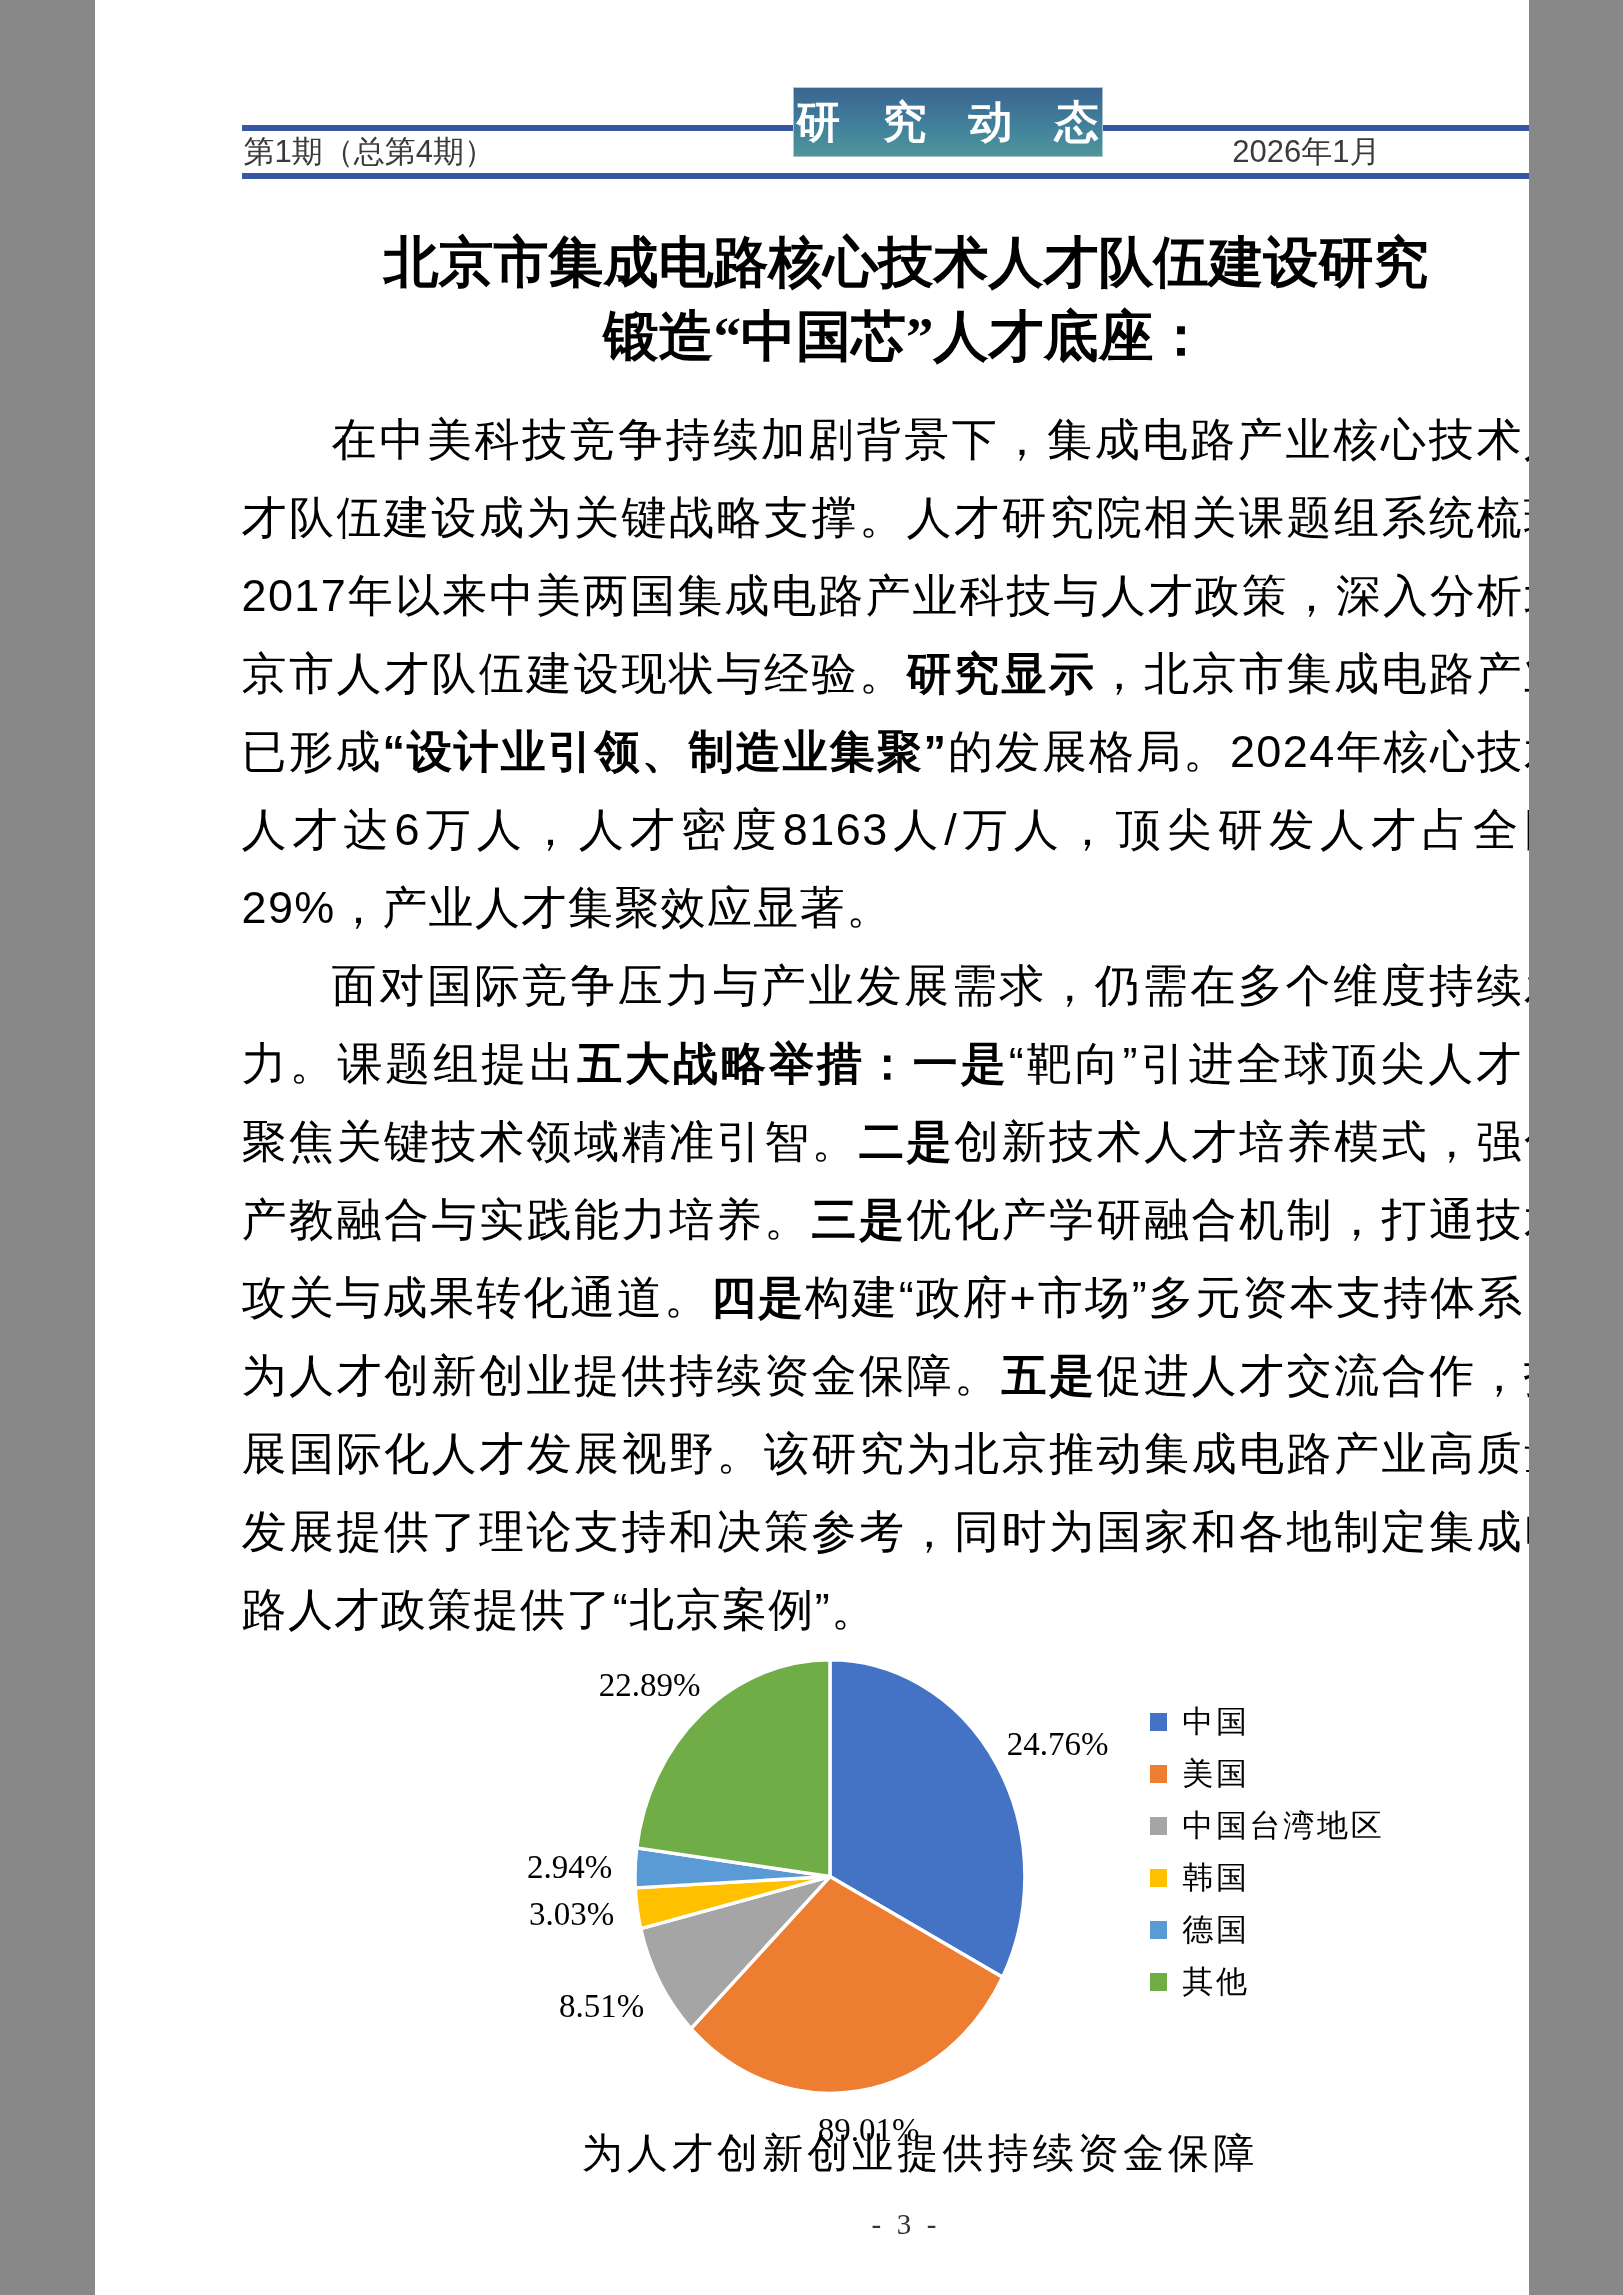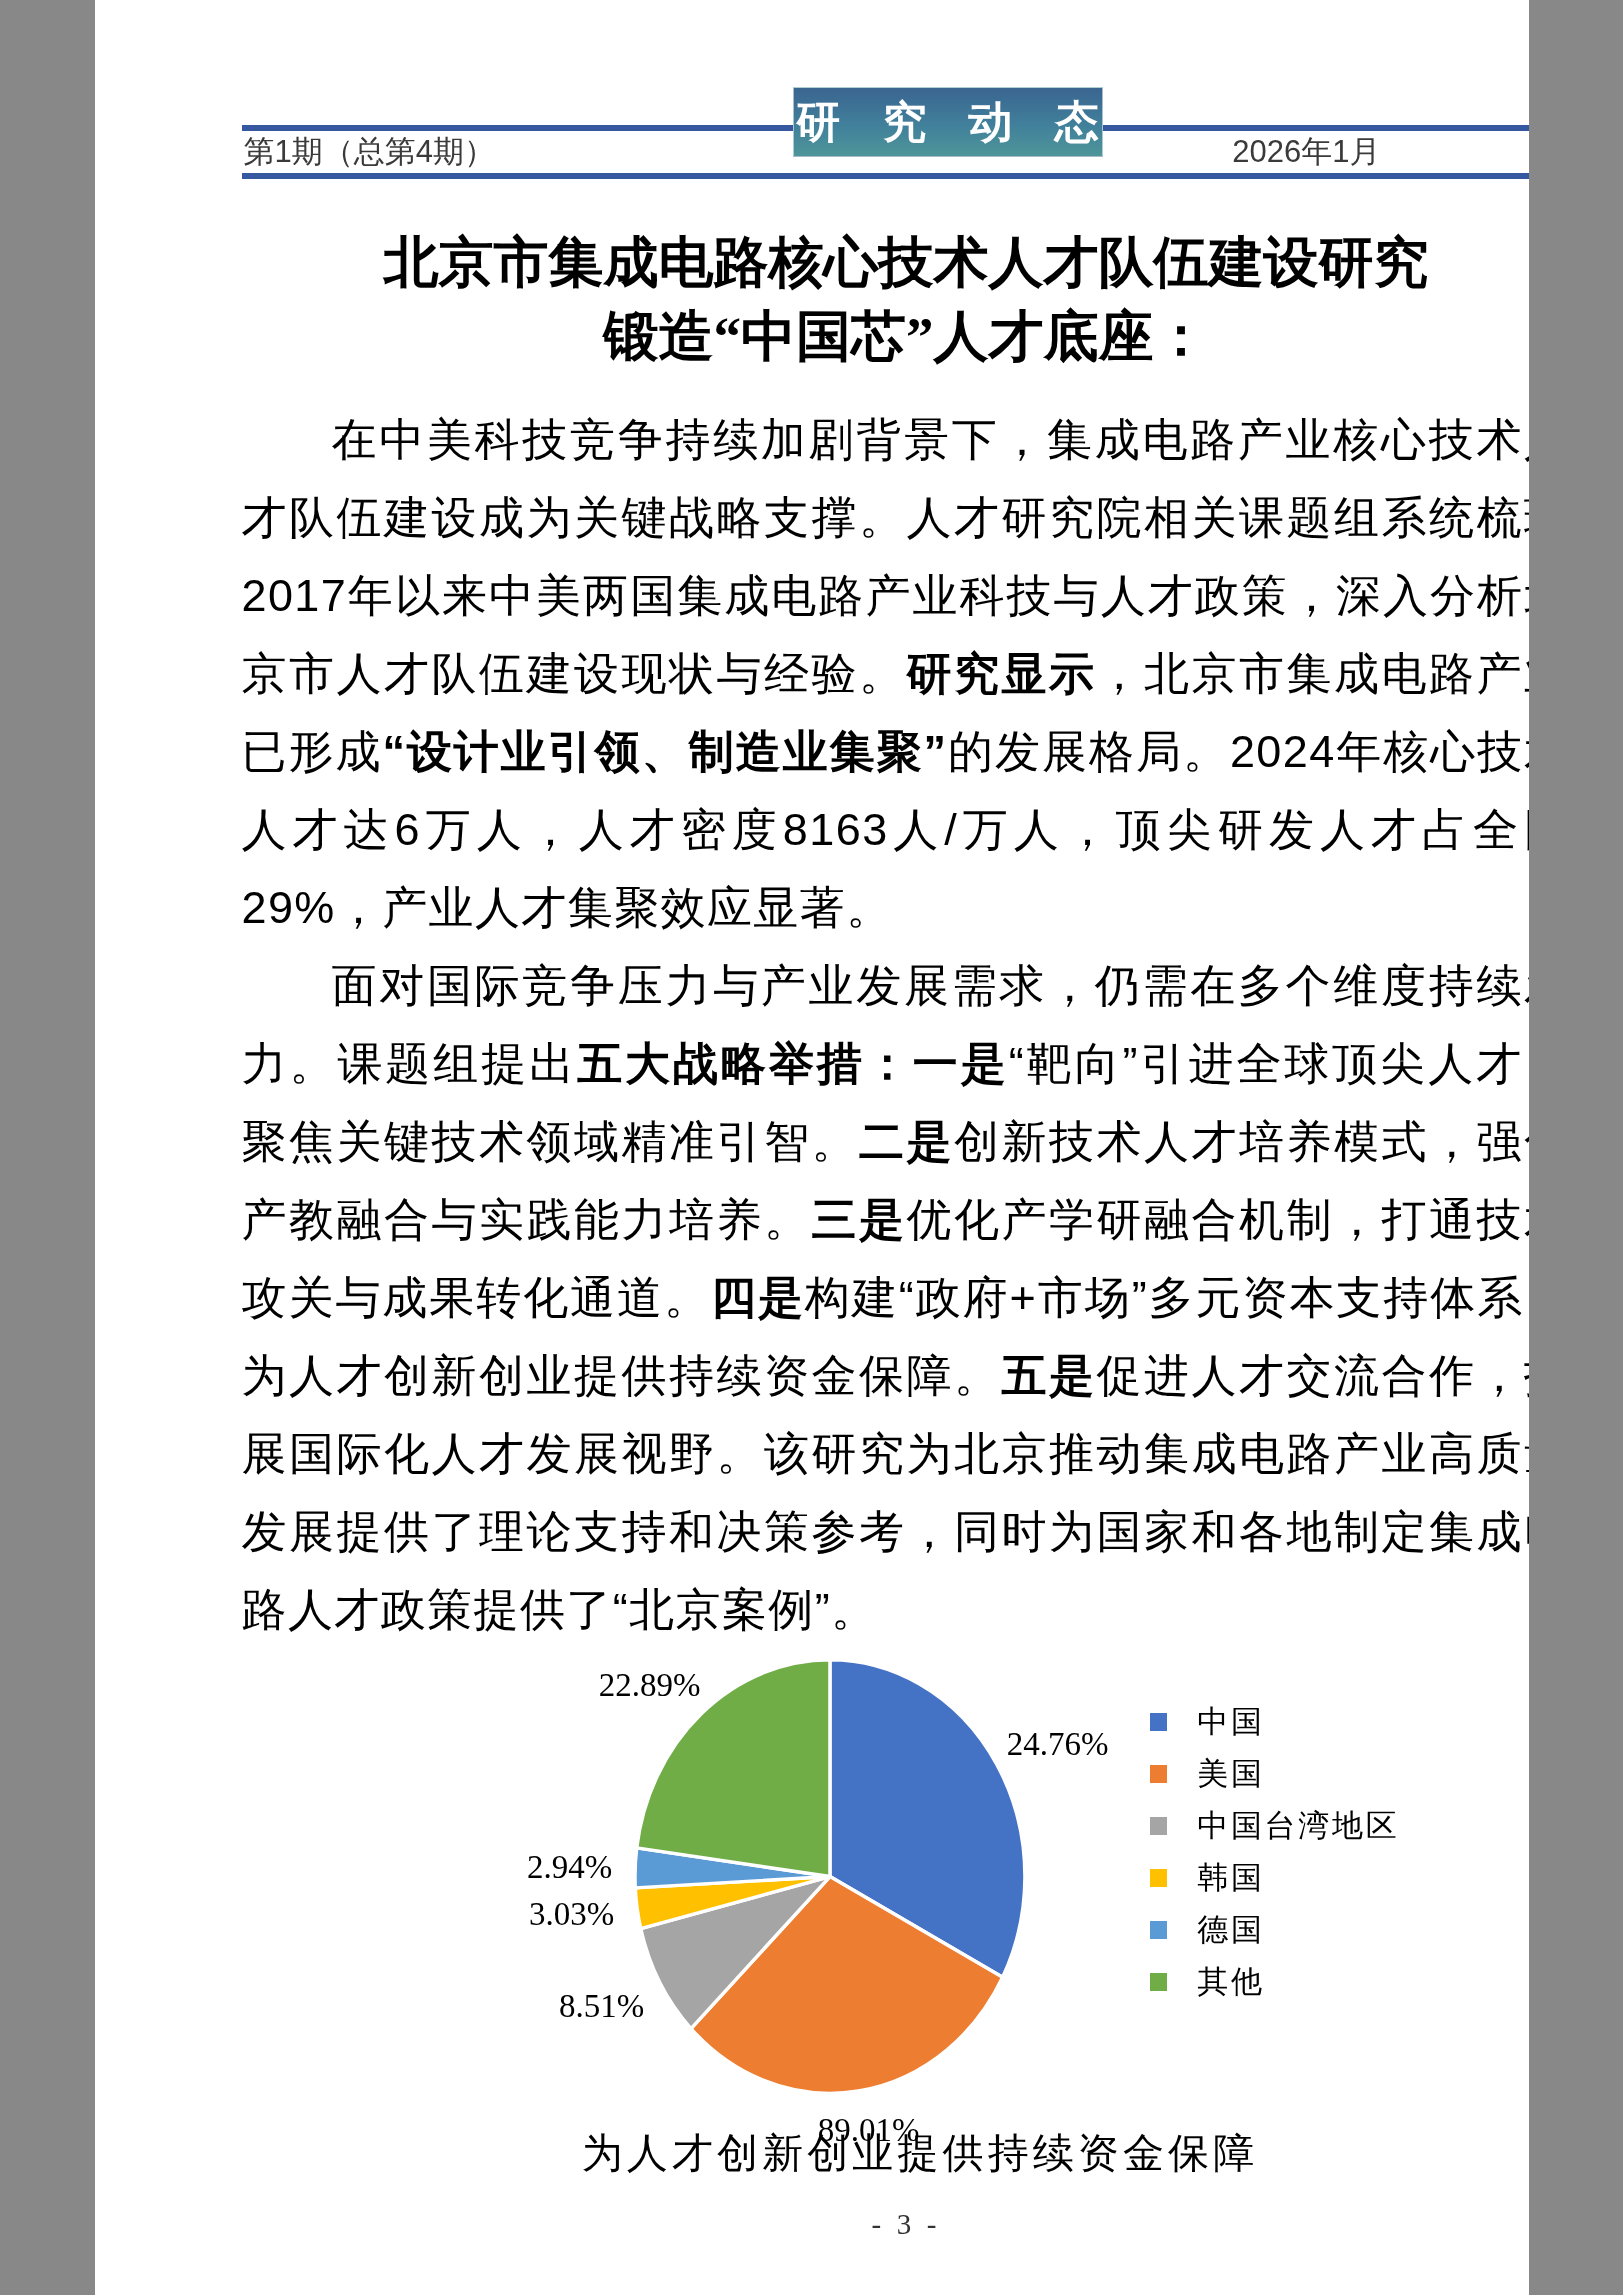--- a/index.html
+++ b/index.html
@@ -69,21 +69,21 @@
     position:absolute;left:1055px;top:1696px;
     display:flex;flex-direction:column;
   }
   .legend-item{
     height:52px;display:flex;align-items:center;
   }
   .legend-swatch{
     width:17.7px;height:17.7px;display:inline-block;flex:0 0 auto;
   }
   .legend-text{
-    margin-left:30px;font-size:31px;letter-spacing:2.7px;
+    margin-left:15px;font-size:31px;letter-spacing:2.7px;
     font-family:"Liberation Serif", serif;white-space:nowrap;
   }
   .chart-caption{
     position:absolute;left:147px;top:2126px;width:1357px;
     text-align:center;font-size:41px;letter-spacing:4.1px;
     font-family:"Liberation Serif", serif;
   }
   .page-number{
     position:absolute;left:147px;top:2208px;width:1329px;
     text-align:center;font-size:29px;color:#333;

